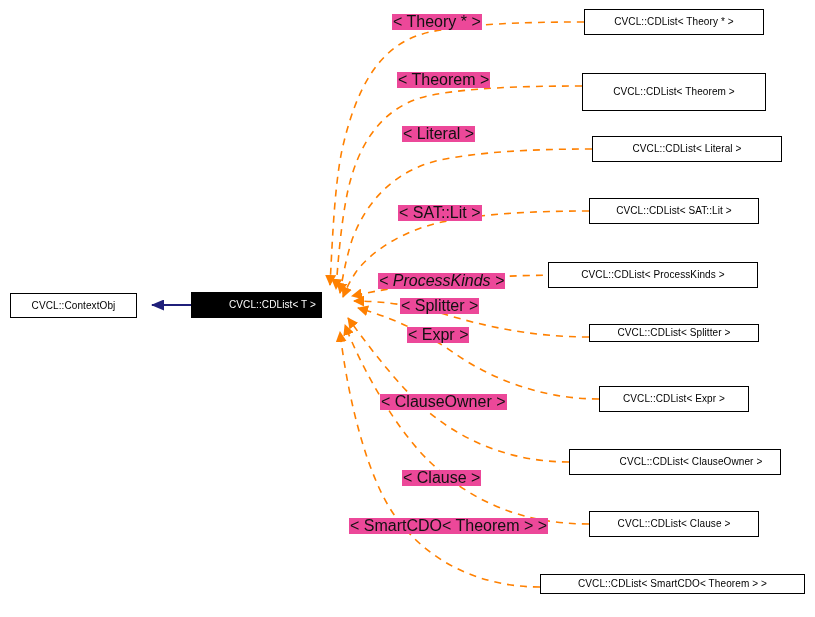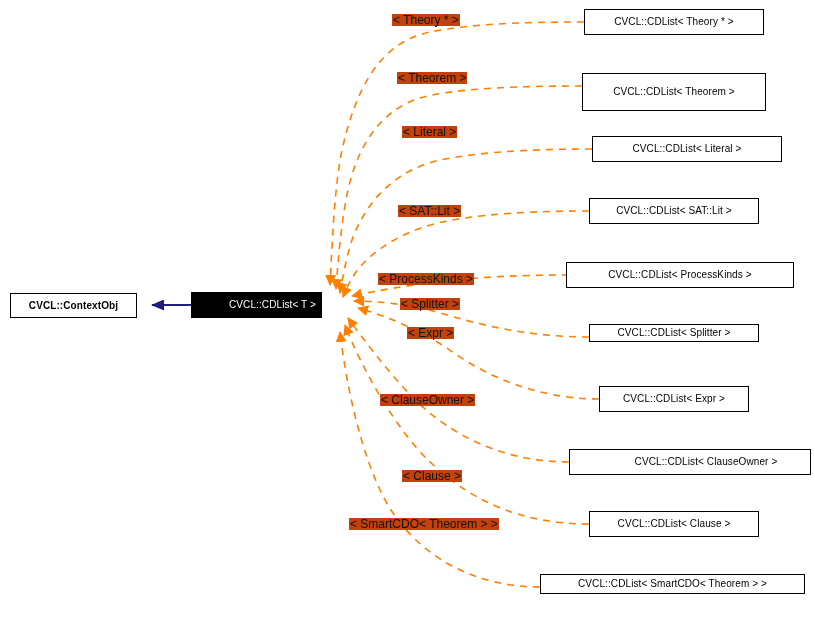--- a/index.html
+++ b/index.html
@@ -38,24 +38,24 @@
     letter-spacing: 0.1px;
   }
   .node.root {
     background: #000000;
     color: #ffffff;
     border: 1px solid #000000;
     padding-left: 32px;
   }
   .edge-label {
     position: absolute;
-    font-size: 12px;
+    font-size: 16px;
     color: #111111;
     white-space: nowrap;
-    background: #c2410c;
+    background: #ec4899;
     line-height: 1;
     padding: 0 1px;
   }
 </style>
 </head>
 <body>
 
 <div id="canvas">
 
   <svg class="edges" viewBox="0 0 815 617">
@@ -79,50 +79,50 @@
       <path d="M589,211 C530,211 480,214 442,222 C405,230 372,250 356,272 C348,284 345,292 343,297"></path>
       <path d="M569,275 C520,275 480,277 446,281 C410,285 380,290 352,296"></path>
       <path d="M589,337 C530,337 480,325 444,314 C412,305 382,301 354,301"></path>
       <path d="M599,399 C540,399 490,378 454,353 C424,332 390,317 358,308"></path>
       <path d="M569,462 C510,462 460,440 424,408 C395,382 364,340 348,318"></path>
       <path d="M589,524 C520,524 470,500 430,462 C398,432 362,370 345,325"></path>
       <path d="M540,587 C480,587 430,562 398,520 C368,482 348,400 340,332"></path>
     </g>
   </svg>
 
-  <div class="node" style="left:10px; top:293px; width:127px; height:25px;font-weight:bold;">
+  <div class="node" style="left:10px; top:293px; width:127px; height:25px;">
     <span>CVCL::ContextObj</span>
   </div>
 
   <div class="node root" style="left:191px; top:292px; width:131px; height:26px;">
     <span>CVCL::CDList&lt; T &gt;</span>
   </div>
 
   <div class="node" style="left:584px; top:9px; width:180px; height:26px;">
     <span>CVCL::CDList&lt; Theory * &gt;</span>
   </div>
   <div class="node" style="left:582px; top:73px; width:184px; height:38px;">
     <span>CVCL::CDList&lt; Theorem &gt;</span>
   </div>
   <div class="node" style="left:592px; top:136px; width:190px; height:26px;">
     <span>CVCL::CDList&lt; Literal &gt;</span>
   </div>
   <div class="node" style="left:589px; top:198px; width:170px; height:26px;">
     <span>CVCL::CDList&lt; SAT::Lit &gt;</span>
   </div>
-  <div class="node" style="left:566px; top:262px; width:228px; height:26px;text-align:center;">
+  <div class="node" style="left:548px; top:262px; width:210px; height:26px;text-align:center;">
     <span>CVCL::CDList&lt; ProcessKinds &gt;</span>
   </div>
   <div class="node" style="left:589px; top:324px; width:170px; height:18px;">
     <span>CVCL::CDList&lt; Splitter &gt;</span>
   </div>
   <div class="node" style="left:599px; top:386px; width:150px; height:26px;">
     <span>CVCL::CDList&lt; Expr &gt;</span>
   </div>
-  <div class="node" style="left:569px; top:449px; width:242px; height:26px;padding-left:32px;">
+  <div class="node" style="left:569px; top:449px; width:212px; height:26px;padding-left:32px;">
     <span>CVCL::CDList&lt; ClauseOwner &gt;</span>
   </div>
   <div class="node" style="left:589px; top:511px; width:170px; height:26px;">
     <span>CVCL::CDList&lt; Clause &gt;</span>
   </div>
   <div class="node" style="left:540px; top:574px; width:265px; height:20px;">
     <span>CVCL::CDList&lt; SmartCDO&lt; Theorem &gt; &gt;</span>
   </div>
 
   <div class="edge-label" style="left:392px; top:14px;">
@@ -130,21 +130,21 @@
   </div>
   <div class="edge-label" style="left:397px; top:72px;">
     <span>&lt; Theorem &gt;</span>
   </div>
   <div class="edge-label" style="left:402px; top:126px;">
     <span>&lt; Literal &gt;</span>
   </div>
   <div class="edge-label" style="left:398px; top:205px;">
     <span>&lt; SAT::Lit &gt;</span>
   </div>
-  <div class="edge-label" style="left:378px; top:273px;">
+  <div class="edge-label" style="left:378px; top:273px;font-style:italic;">
     <span>&lt; ProcessKinds &gt;</span>
   </div>
   <div class="edge-label" style="left:400px; top:298px;">
     <span>&lt; Splitter &gt;</span>
   </div>
   <div class="edge-label" style="left:407px; top:327px;">
     <span>&lt; Expr &gt;</span>
   </div>
   <div class="edge-label" style="left:380px; top:394px;">
     <span>&lt; ClauseOwner &gt;</span>

